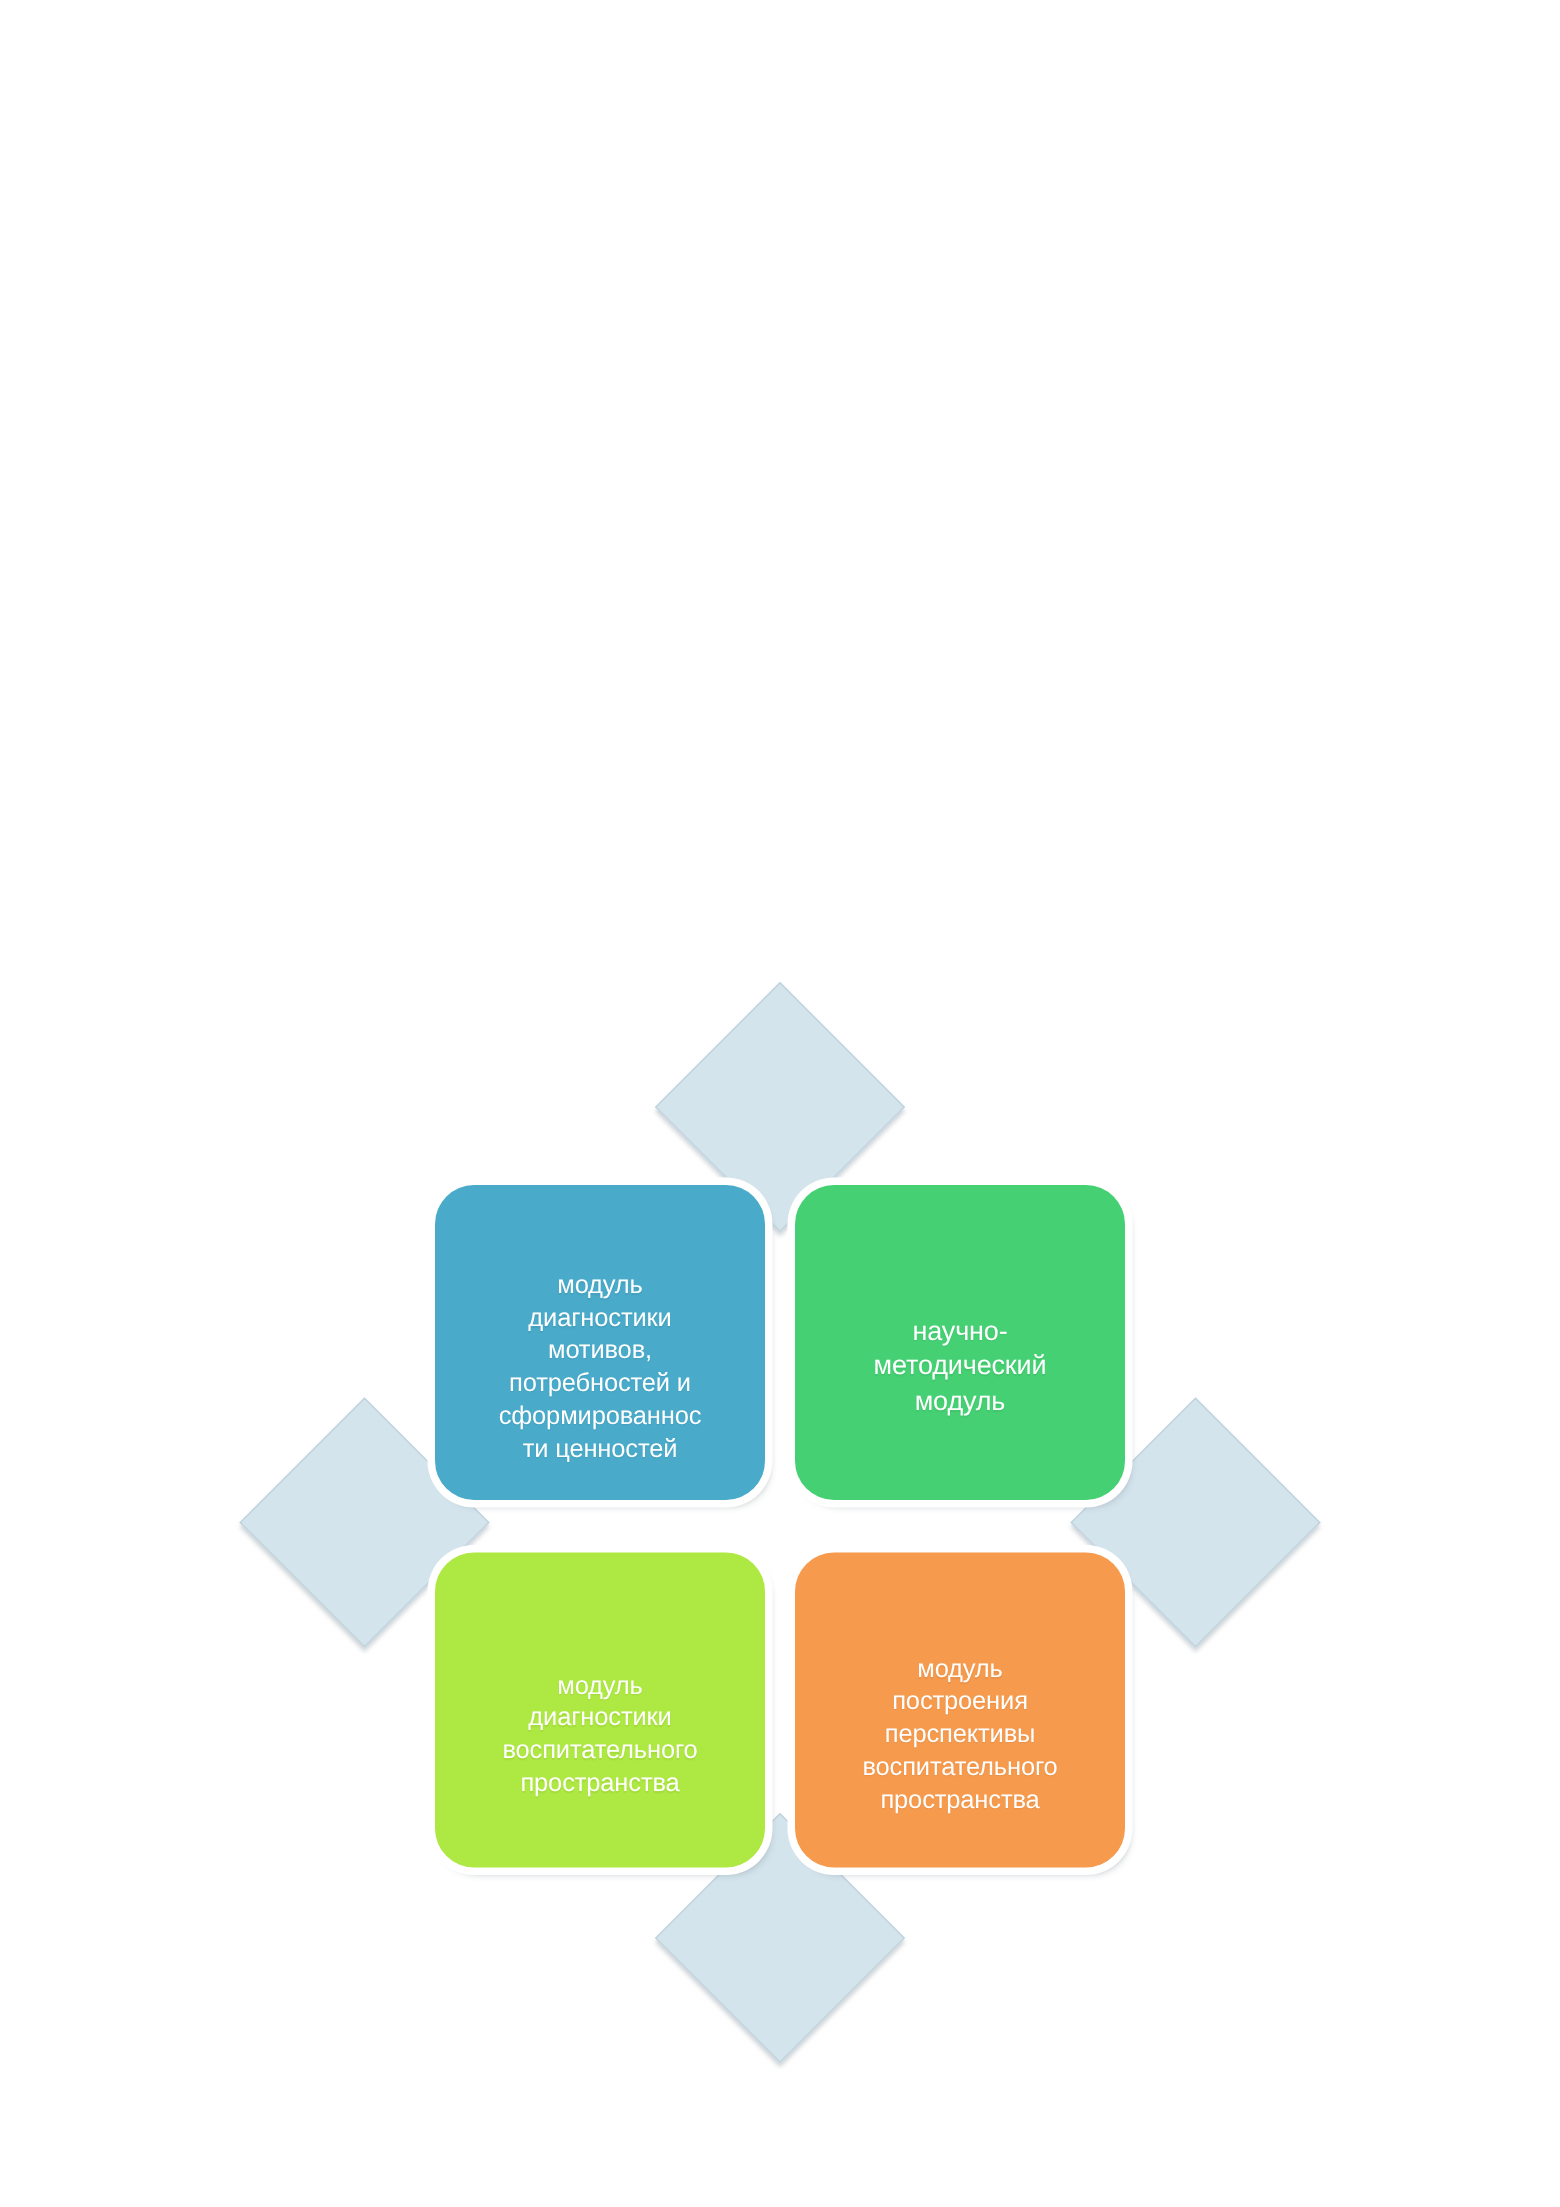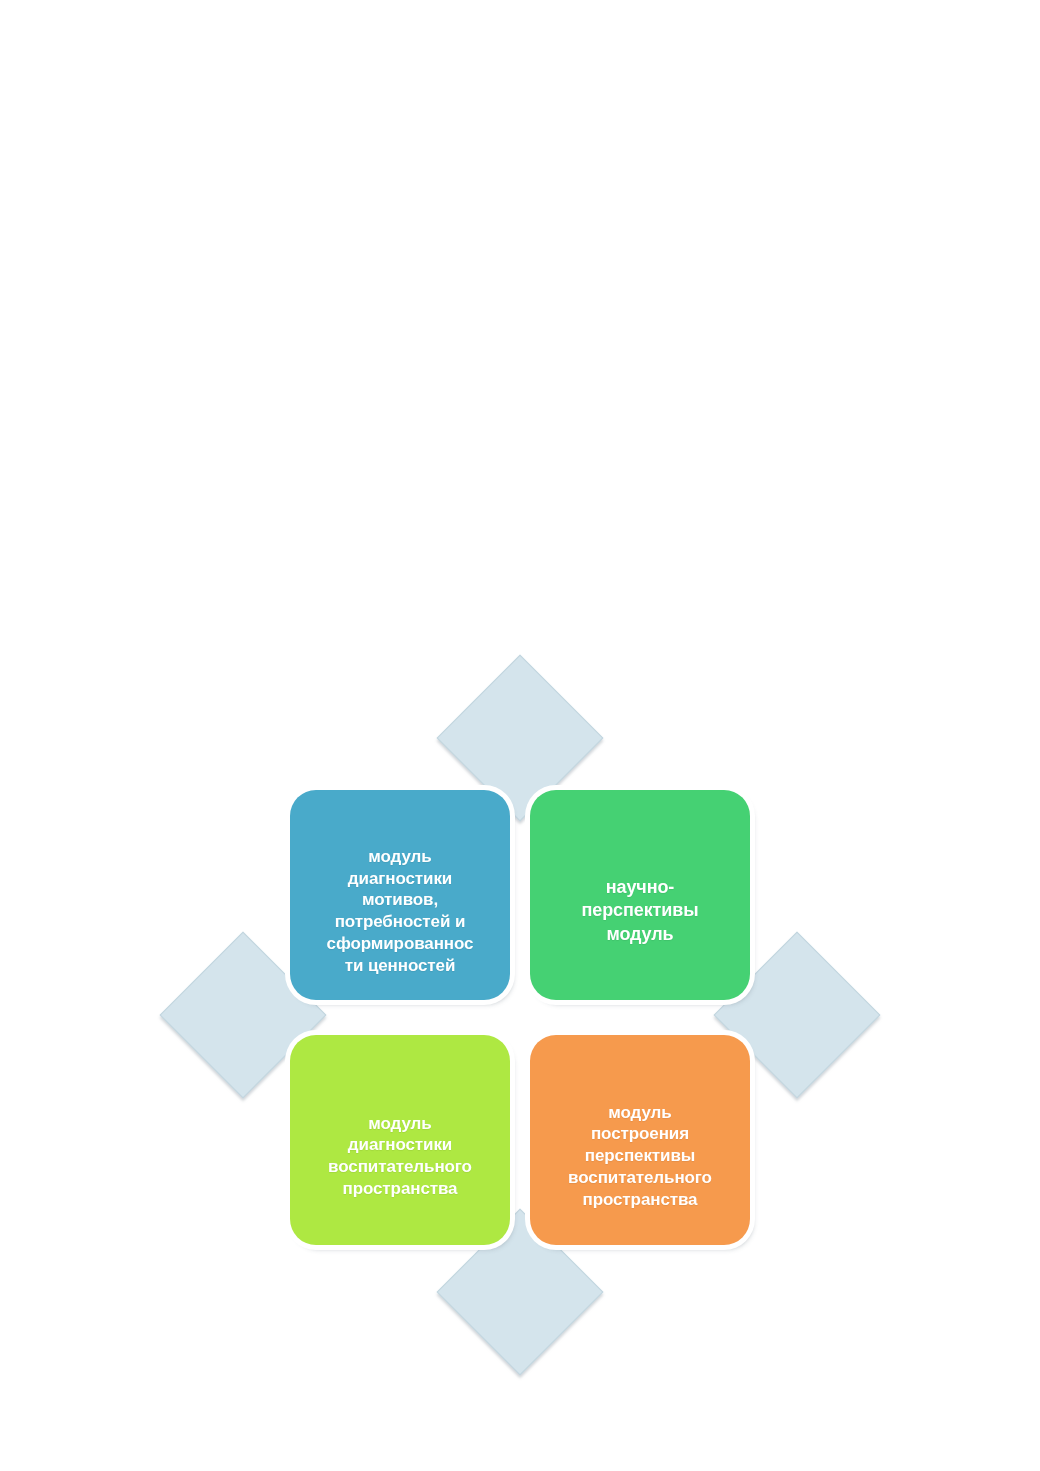--- a/index.html
+++ b/index.html
@@ -62,21 +62,21 @@
     justify-content: center;
     box-sizing: border-box;
     padding: 10px 8px;
     box-shadow:
       0 0 0 5px #ffffff,
       3px 4px 5px rgba(110,125,135,0.45);
   }
 
   .card .label {
     color: #ffffff;
-    font-weight: bold;
+    font-weight: normal;
     font-size: 17px;
     line-height: 1.28;
     text-align: center;
     letter-spacing: -0.1px;
     text-shadow: 0 1px 1px rgba(0,0,0,0.07);
     white-space: pre-line;
     margin-top: 32px;
   }
 
   .card-blue        { background: #49aaca; }
@@ -105,21 +105,21 @@
       <span class="label">модуль
 диагностики
 мотивов,
 потребностей и
 сформированнос
 ти ценностей</span>
     </div>
 
     <div class="card card-green">
       <span class="label">научно-
-перспективы
+методический
 модуль</span>
     </div>
 
     <div class="card card-lightgreen">
       <span class="label">модуль
 диагностики
 воспитательного
 пространства</span>
     </div>
 

